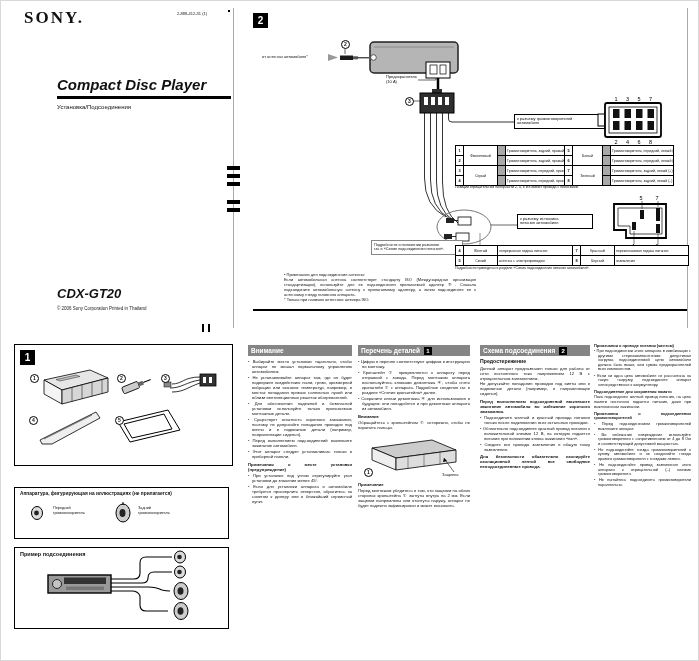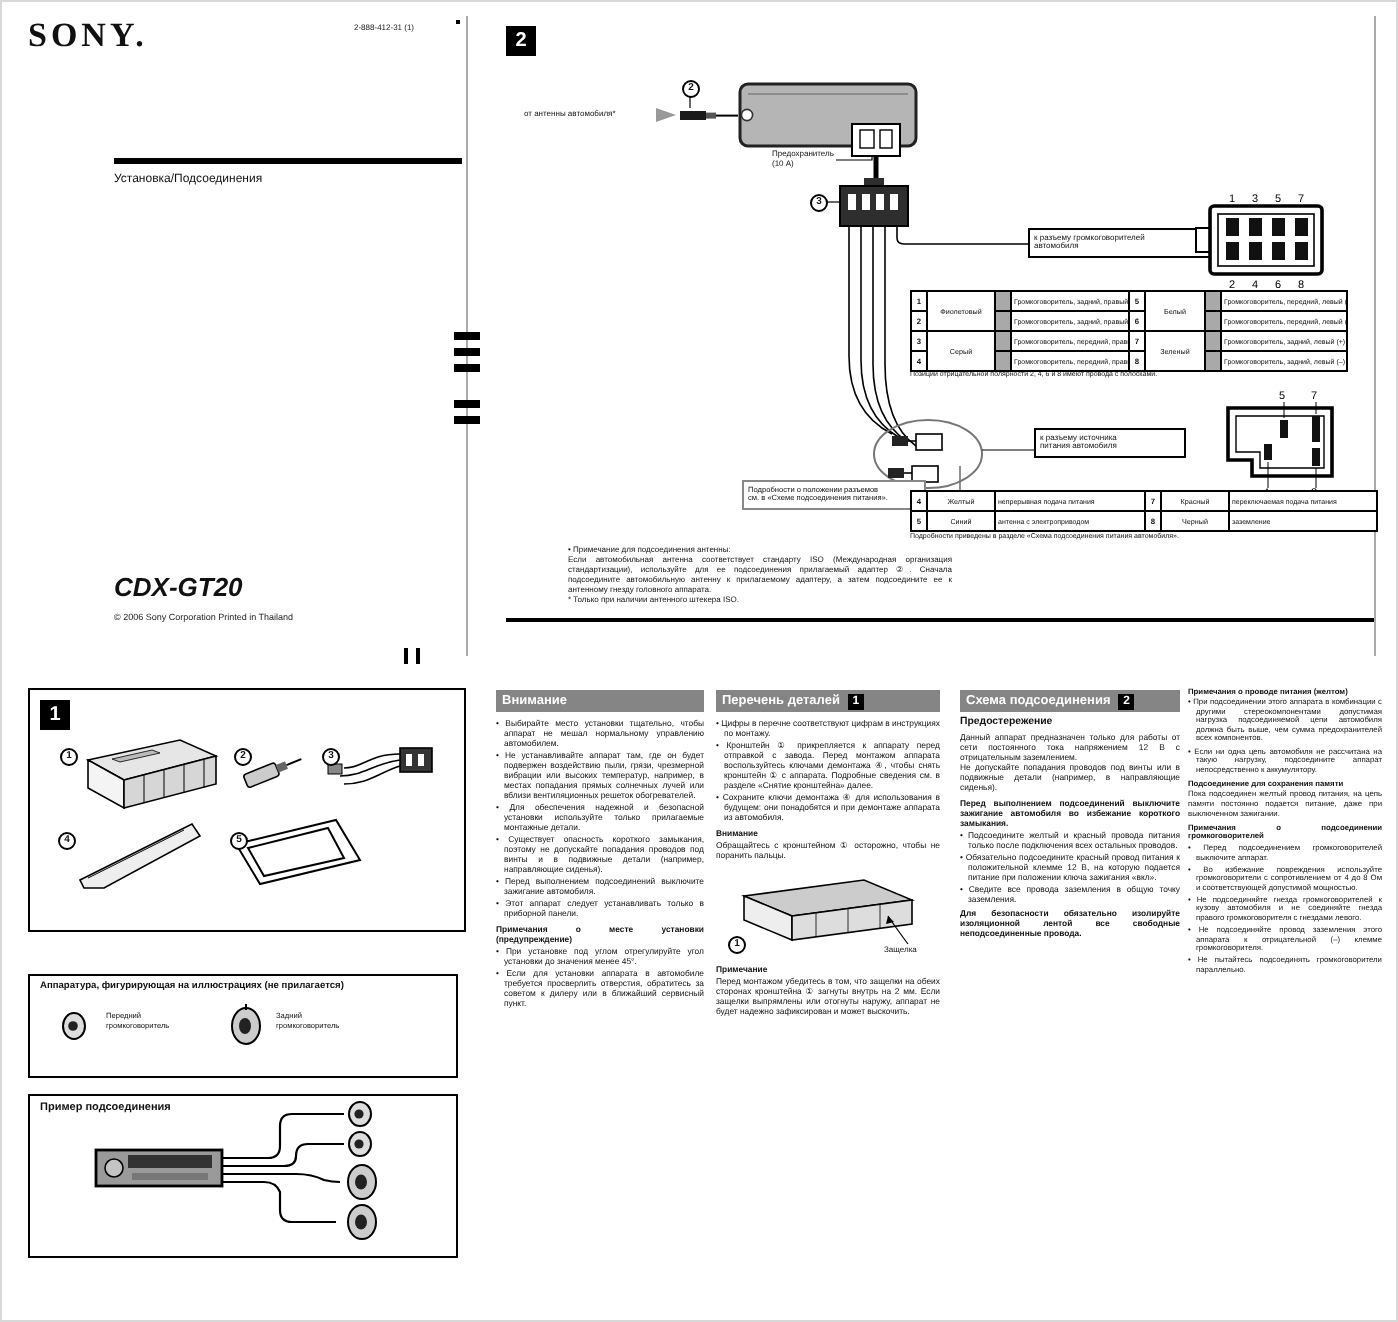--- a/index.html
+++ b/index.html
@@ -47,28 +47,29 @@
   .box1{border:1.2px solid #000;background:#fff}
   .eqtitle{font-size:4.8px;font-weight:bold}
   .extitle{font-size:5.5px;font-weight:bold}
   .eqlabel{font-size:3.8px;line-height:4.6px}
   svg{display:block}
   svg text{font-family:"Liberation Sans",sans-serif}
 </style>
 </head>
 <body>
 
-<div id="sony" class="abs" style="left:14px;top:8px">SONY.</div>
+<div id="sony" class="abs" style="left:24px;top:8px">SONY.</div>
 <div class="abs docnum" style="left:177px;top:11px">2-888-412-31 (1)</div>
 <div class="abs" style="left:228px;top:10px;width:2px;height:2px;background:#000"></div>
 
 <div class="abs vline" style="left:233px;top:8px;height:320px"></div>
 <div class="abs vline" style="left:687px;top:8px;height:320px"></div>
 
 <div class="abs" style="left:57px;top:76px;width:174px">
+  <div class="title">Compact Disc Player</div>
   <div class="rule"></div>
   <div class="subtitle">Установка/Подсоединения</div>
 </div>
 
 <div class="abs regmark" style="left:227px;top:166px"></div>
 <div class="abs regmark" style="left:227px;top:174px"></div>
 <div class="abs regmark" style="left:227px;top:182px"></div>
 <div class="abs regmark" style="left:227px;top:200px"></div>
 <div class="abs regmark" style="left:227px;top:208px"></div>
 

